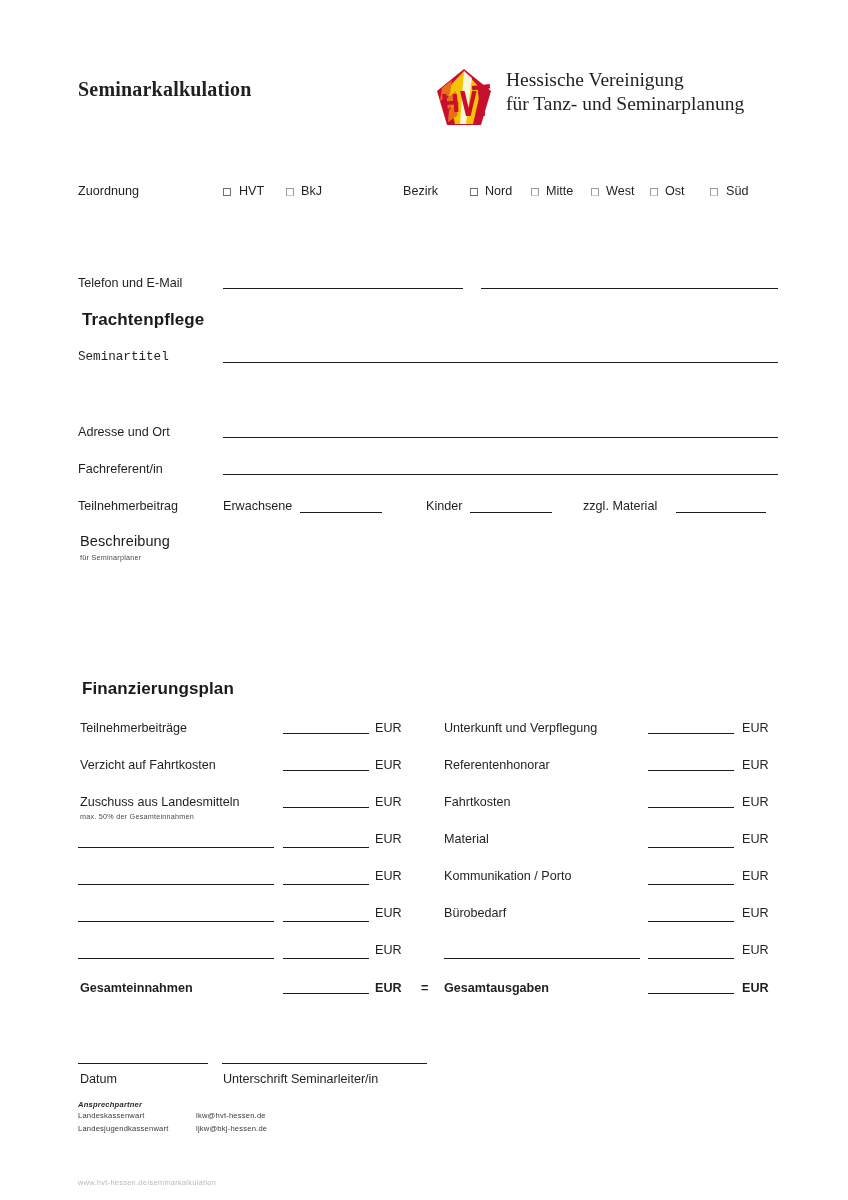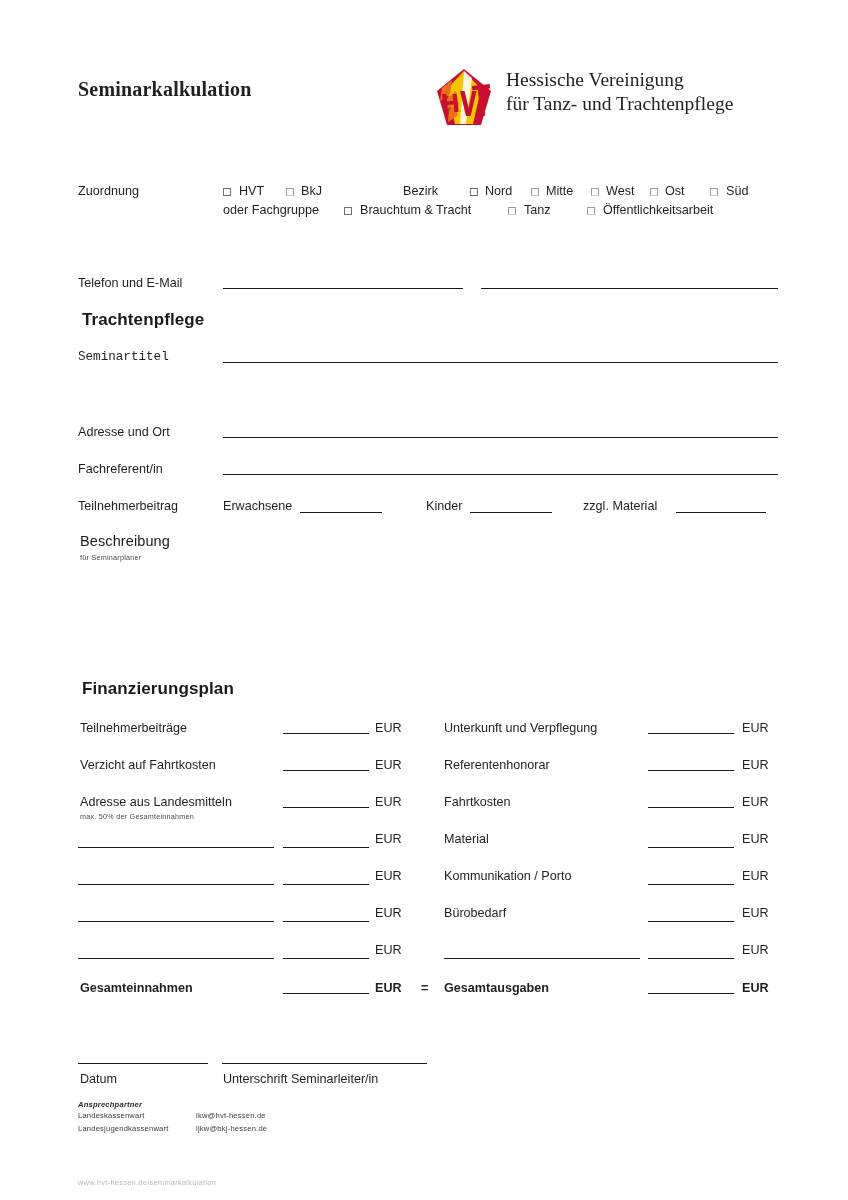--- a/index.html
+++ b/index.html
@@ -211,21 +211,21 @@
           <rect x="7" y="26" width="4.2" height="18" transform="rotate(-6 9 35)"></rect>
           <rect x="17.5" y="26" width="4.2" height="18" transform="rotate(-6 19.6 35)"></rect>
           <rect x="8" y="33" width="13.5" height="3.6" transform="rotate(-6 14.7 34.8)"></rect>
           <polygon points="24,23 28.6,23 32.6,40 36.2,23 40.6,23 34.6,48 30,48"></polygon>
           <rect x="36" y="17" width="18" height="4.4" transform="rotate(-6 45 19)"></rect>
           <rect x="43" y="18" width="4.6" height="30" transform="rotate(-6 45.3 33)"></rect>
         </g>
       </svg>
       <div class="brand-text">
         <span class="l1">Hessische Vereinigung</span>
-        <span class="l2">für Tanz- und Trachtenpflege</span>
+        <span class="l2">für Tanz- und Seminarplanung</span>
       </div>
     </div>
   </div>
 
   <div class="row" style="top:184px;">
     <span class="lbl">Zuordnung</span>
 
     <span class="cb" style="left:145px;"></span>
     <span class="inline-txt" style="left:161px;">HVT</span>
 
@@ -243,32 +243,20 @@
     <span class="cb soft" style="left:513px;"></span>
     <span class="inline-txt" style="left:528px;">West</span>
 
     <span class="cb soft" style="left:572px;"></span>
     <span class="inline-txt" style="left:587px;">Ost</span>
 
     <span class="cb soft" style="left:632px;"></span>
     <span class="inline-txt" style="left:648px;">Süd</span>
   </div>
 
-  <div class="row" style="top:203px;">
-    <span class="inline-txt" style="left:145px;">oder Fachgruppe</span>
-
-    <span class="cb" style="left:266px;"></span>
-    <span class="inline-txt" style="left:282px;">Brauchtum &amp; Tracht</span>
-
-    <span class="cb soft" style="left:430px;"></span>
-    <span class="inline-txt" style="left:446px;">Tanz</span>
-
-    <span class="cb soft" style="left:509px;"></span>
-    <span class="inline-txt" style="left:525px;">Öffentlichkeitsarbeit</span>
-  </div>
 
 
   <div class="row" style="top:276px;">
     <span class="lbl">Telefon und E-Mail</span>
     <span class="fieldline" style="left:145px; width:240px; top:-3px;"></span>
     <span class="fieldline" style="left:403px; width:297px; top:-3px;"></span>
   </div>
 
   <div class="section-h" style="top:310px;">Trachtenpflege</div>
 
@@ -307,21 +295,21 @@
   <div>
 
     <span class="fin-label" style="left:80px; top:721px;">Teilnehmerbeiträge</span>
     <span class="fieldline" style="left:283px; top:718px; width:86px;"></span>
     <span class="eur" style="left:375px; top:721px;">EUR</span>
 
     <span class="fin-label" style="left:80px; top:758px;">Verzicht auf Fahrtkosten</span>
     <span class="fieldline" style="left:283px; top:755px; width:86px;"></span>
     <span class="eur" style="left:375px; top:758px;">EUR</span>
 
-    <span class="fin-label" style="left:80px; top:795px;">Adresse aus Landesmitteln</span>
+    <span class="fin-label" style="left:80px; top:795px;">Zuschuss aus Landesmitteln</span>
     <span class="sub-note" style="left:80px; top:812px;">max. 50% der Gesamteinnahmen</span>
     <span class="fieldline" style="left:283px; top:792px; width:86px;"></span>
     <span class="eur" style="left:375px; top:795px;">EUR</span>
 
     <span class="fieldline" style="left:78px; top:832px; width:196px;"></span>
     <span class="fieldline" style="left:283px; top:832px; width:86px;"></span>
     <span class="eur" style="left:375px; top:832px;">EUR</span>
 
     <span class="fieldline" style="left:78px; top:869px; width:196px;"></span>
     <span class="fieldline" style="left:283px; top:869px; width:86px;"></span>

